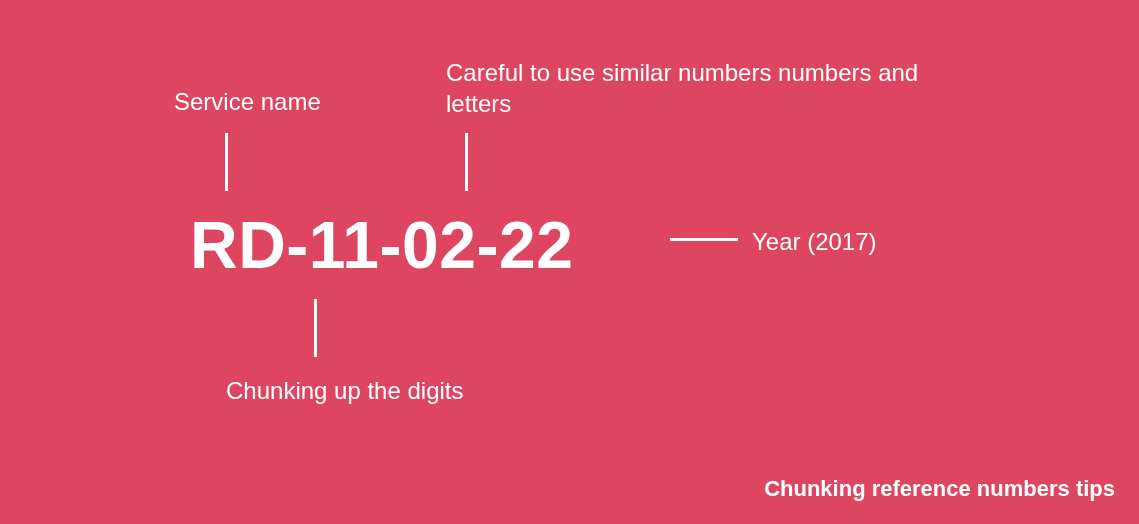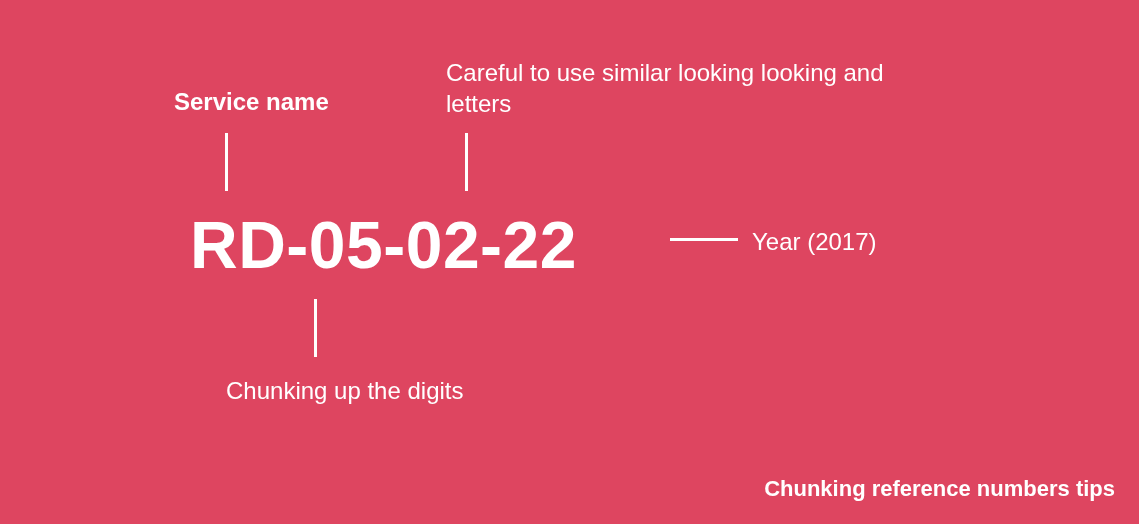--- a/index.html
+++ b/index.html
@@ -27,21 +27,20 @@
   }
   .label {
     position: absolute;
     font-size: 24px;
     font-weight: 400;
     line-height: 1.3;
   }
   .label-service {
     left: 174px;
     top: 86px;
-    font-weight: bold;
   }
   .label-careful {
     left: 446px;
     top: 57px;
     width: 490px;
   }
   .label-chunking {
     left: 226px;
     top: 375px;
   }
@@ -85,27 +84,27 @@
     left: 670px;
     top: 238px;
     width: 68px;
   }
 </style>
 </head>
 <body>
 
 <div class="label label-service">Service name</div>
 
-<div class="label label-careful">Careful to use similar looking looking and letters</div>
+<div class="label label-careful">Careful to use similar numbers numbers and letters</div>
 
 <div class="line-v line-service"></div>
 
 <div class="line-v line-careful"></div>
 
-<div class="reference-number">RD-05-02-22</div>
+<div class="reference-number">RD-11-02-22</div>
 
 <div class="line-h line-year"></div>
 
 <div class="label label-year">Year (2017)</div>
 
 <div class="line-v line-chunking"></div>
 
 <div class="label label-chunking">Chunking up the digits</div>
 
 <div class="caption">Chunking reference numbers tips</div>

